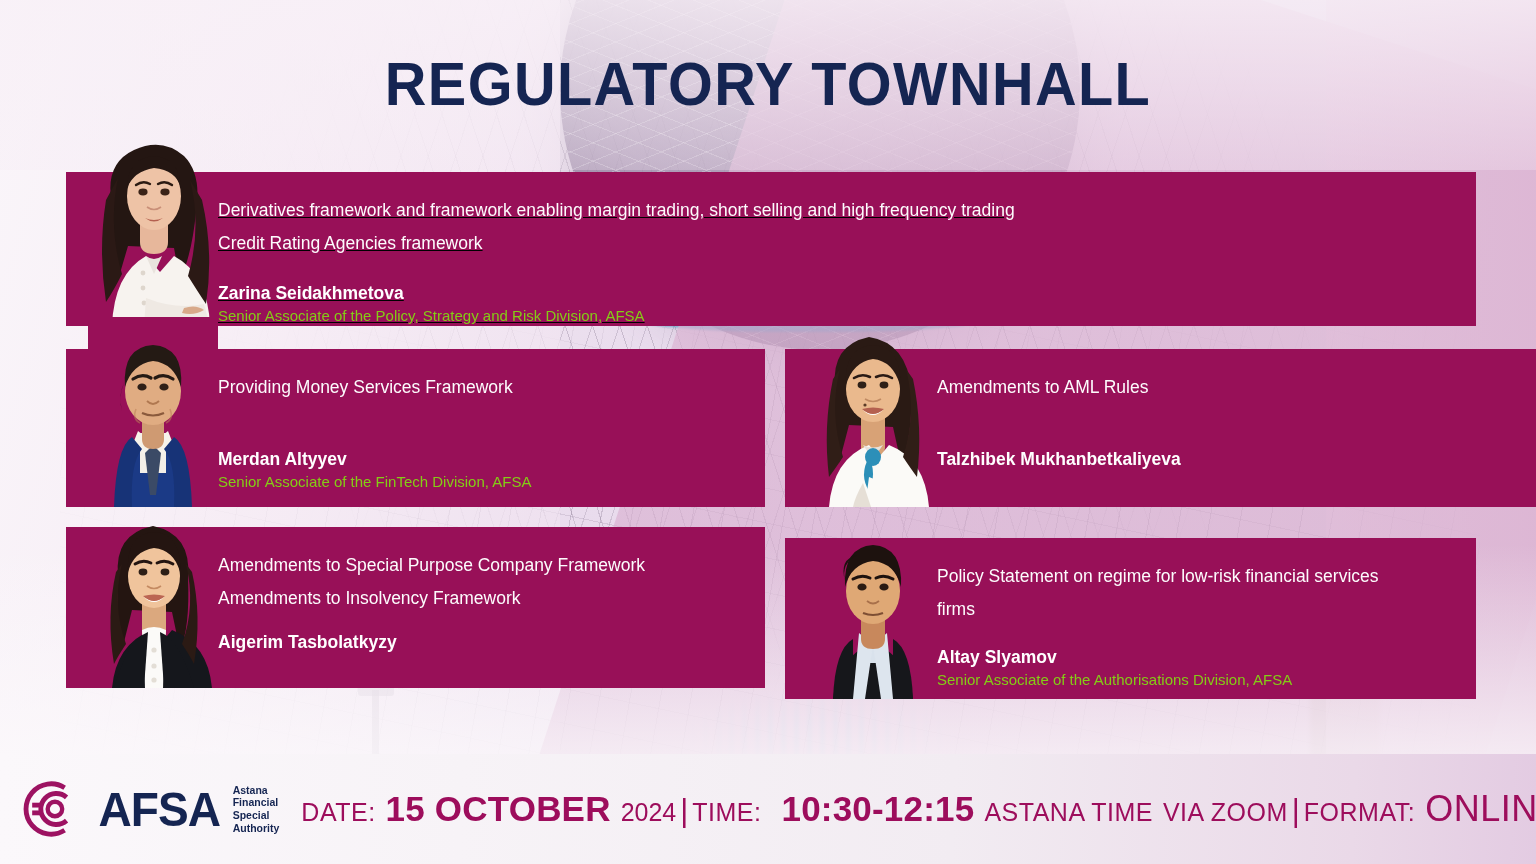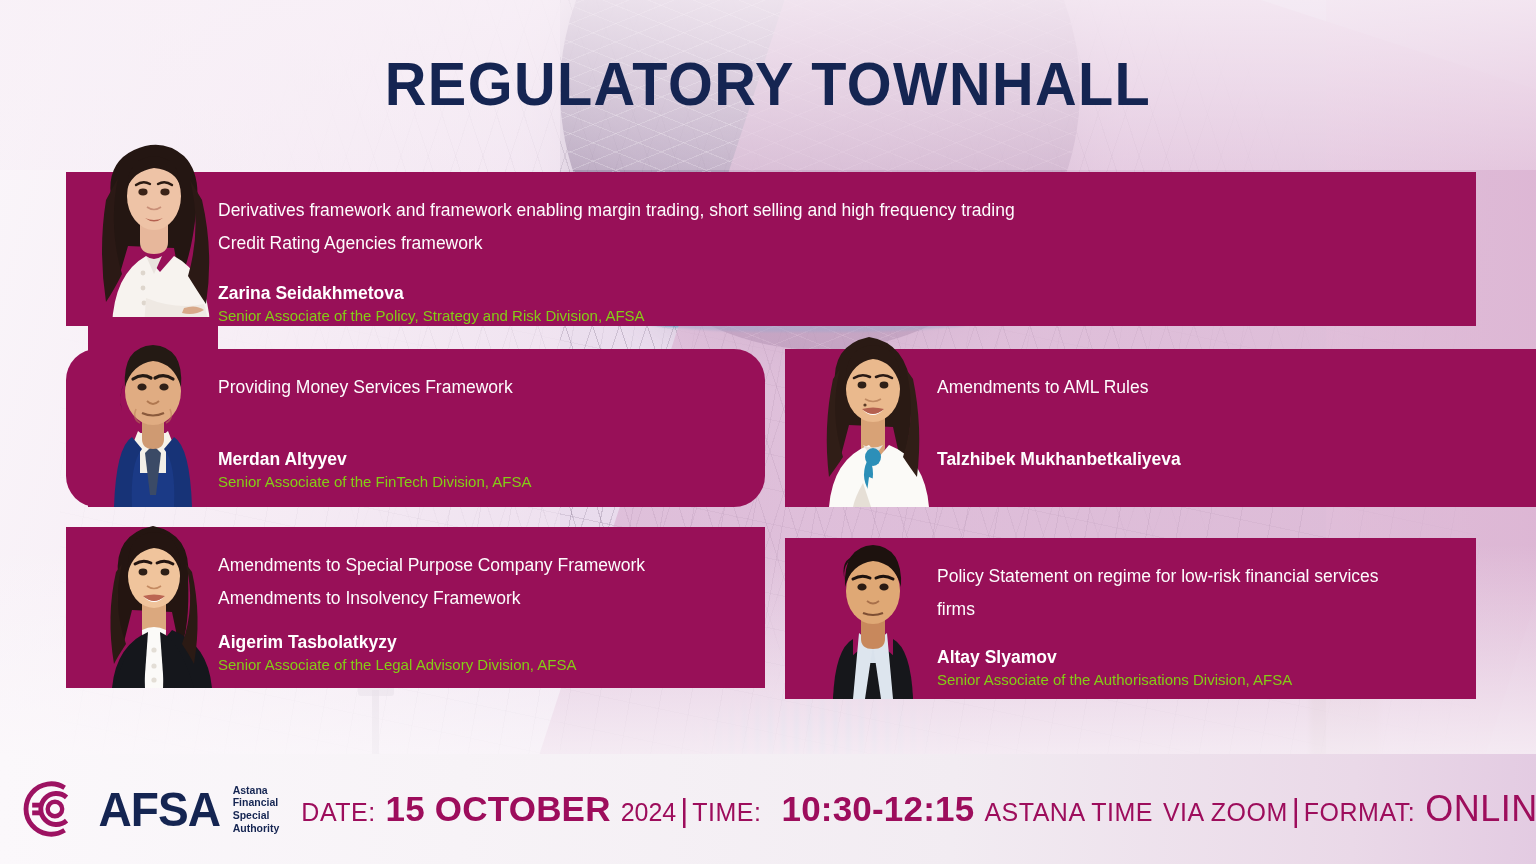--- a/index.html
+++ b/index.html
@@ -117,22 +117,22 @@
     transform:scaleX(.93);
   }
 
   
   .panel{
     position:absolute;
     background:#981058;
     display:flex;
     align-items:flex-start;
   }
-  .panel-wide  { left:66px;  top:172px; width:1410px; height:154px; }
-  .panel-ml    { left:66px;  top:349px; width:699px;  height:158px;border-radius:31px; }
+  .panel-wide  { left:66px;  top:172px; width:1410px; height:154px;text-decoration:underline; }
+  .panel-ml    { left:66px;  top:349px; width:699px;  height:158px; }
   .panel-mr    { left:785px; top:349px; width:826px;  height:158px; }
   .panel-bl    { left:66px;  top:527px; width:699px;  height:161px; }
   .panel-br    { left:785px; top:538px; width:691px;  height:161px; }
 
   .photo-slot{
     position:absolute;
     bottom:0;
     overflow:visible;
     pointer-events:none;
   }
@@ -362,21 +362,20 @@
           <path d="M55 86 q11 -3 22 0 q-11 10 -22 0Z" fill="#bb6553"></path>
           <path d="M60 122 q-20 8 -34 56 l30 0Z" fill="#15171c"></path>
           <path d="M72 122 q20 8 34 56 l-30 0Z" fill="#15171c"></path>
         </g>
       </svg>
     </div>
     <div class="panel-text">
       <div class="topic">Amendments to Special Purpose Company Framework</div>
       <div class="topic">Amendments to Insolvency Framework</div>
       <div class="speaker-name">Aigerim Tasbolatkyzy</div>
-      <div class="speaker-role">Senior Associate of the Legal Advisory Division, AFSA</div>
     </div>
   </div>
 
   <div class="panel panel-br">
     <div class="photo-slot" style="left:22px; bottom:0; width:130px; height:174px;">
       <svg width="130" height="174" viewBox="0 0 130 174">
         <defs>
             <clipPath id="clipL">
               <rect x="0" y="0" width="130" height="174"></rect>
             </clipPath>

